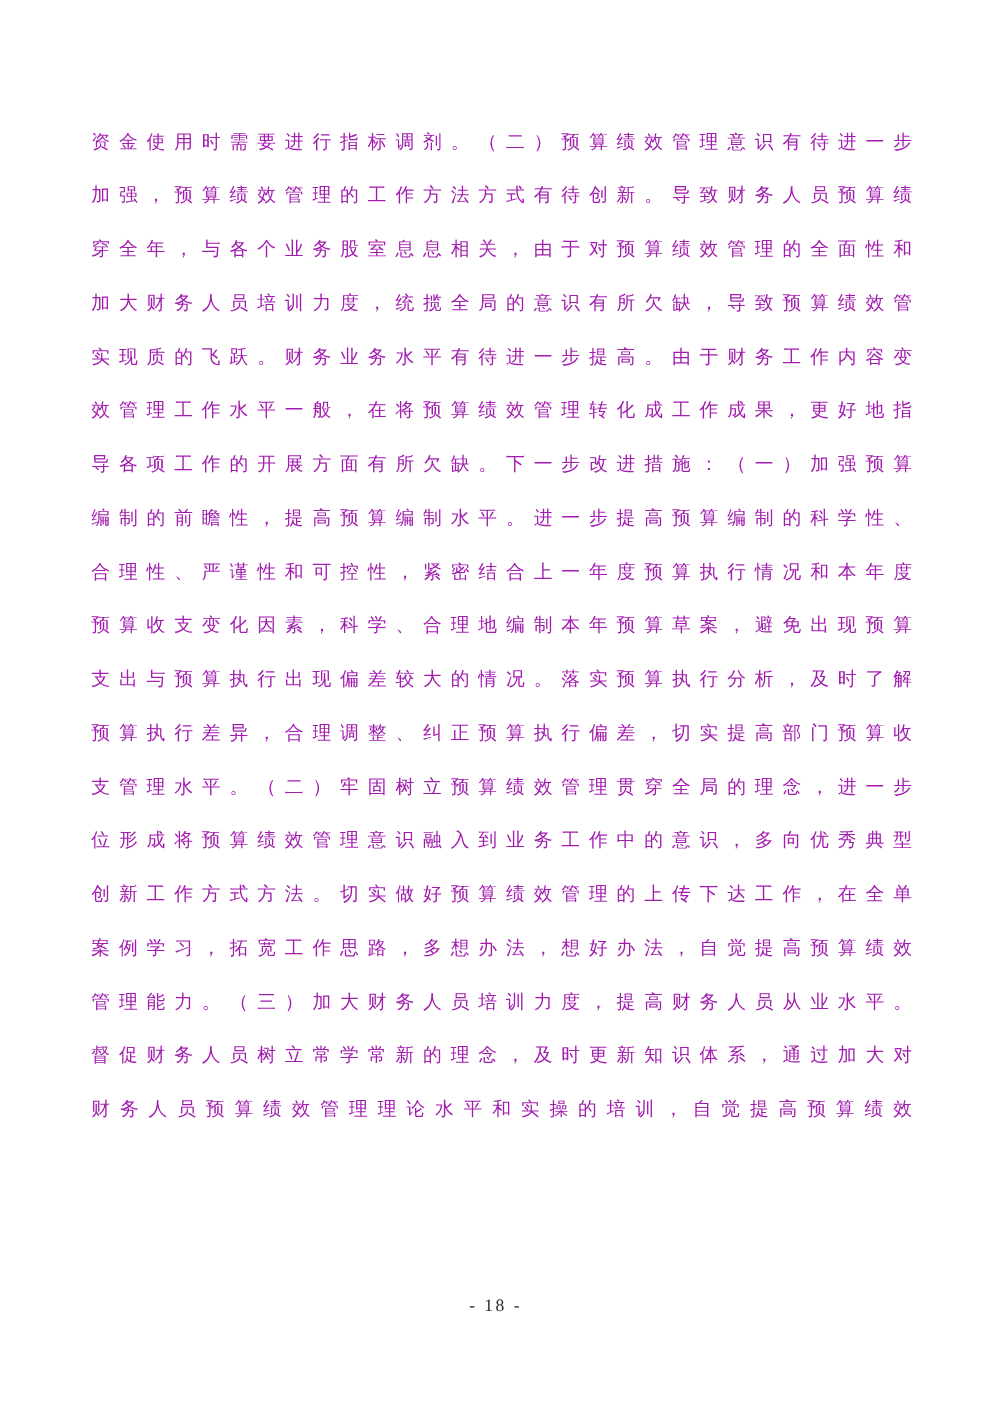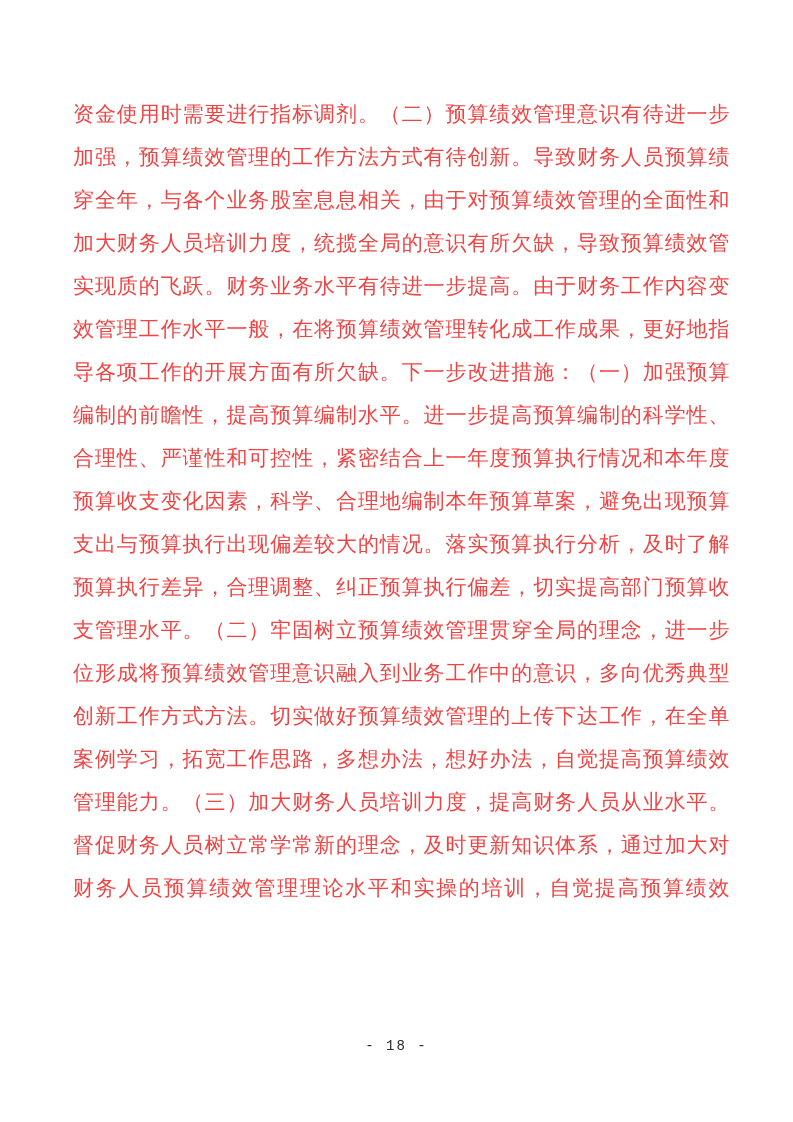--- a/index.html
+++ b/index.html
@@ -17,40 +17,39 @@
   }
   .content {
     position: absolute;
     top: 93px;
     left: 73px;
     width: 657px;
   }
   .line {
     height: 43px;
     line-height: 43px;
-    font-size: 21px;
-    color: #ef4444;
+    font-size: 15px;
+    color: #a21caf;
     text-align: justify;
     text-align-last: justify;
     -moz-text-align-last: justify;
     letter-spacing: 0.5px;
     overflow: visible;
     white-space: nowrap;
   }
   .footer {
     position: absolute;
     top: 1036px;
     left: 0;
     width: 793px;
     text-align: center;
     font-size: 14px;
     color: #2a2a2a;
     letter-spacing: 2px;
     line-height: 20px;
-    font-family: Liberation Mono, monospace;
   }
 </style>
 </head>
 <body>
 
 <div class="page">
   <div class="content">
     <div class="line">资金使用时需要进行指标调剂。（二）预算绩效管理意识有待进一步</div>
     <div class="line">加强，预算绩效管理的工作方法方式有待创新。导致财务人员预算绩</div>
     <div class="line">穿全年，与各个业务股室息息相关，由于对预算绩效管理的全面性和</div>

